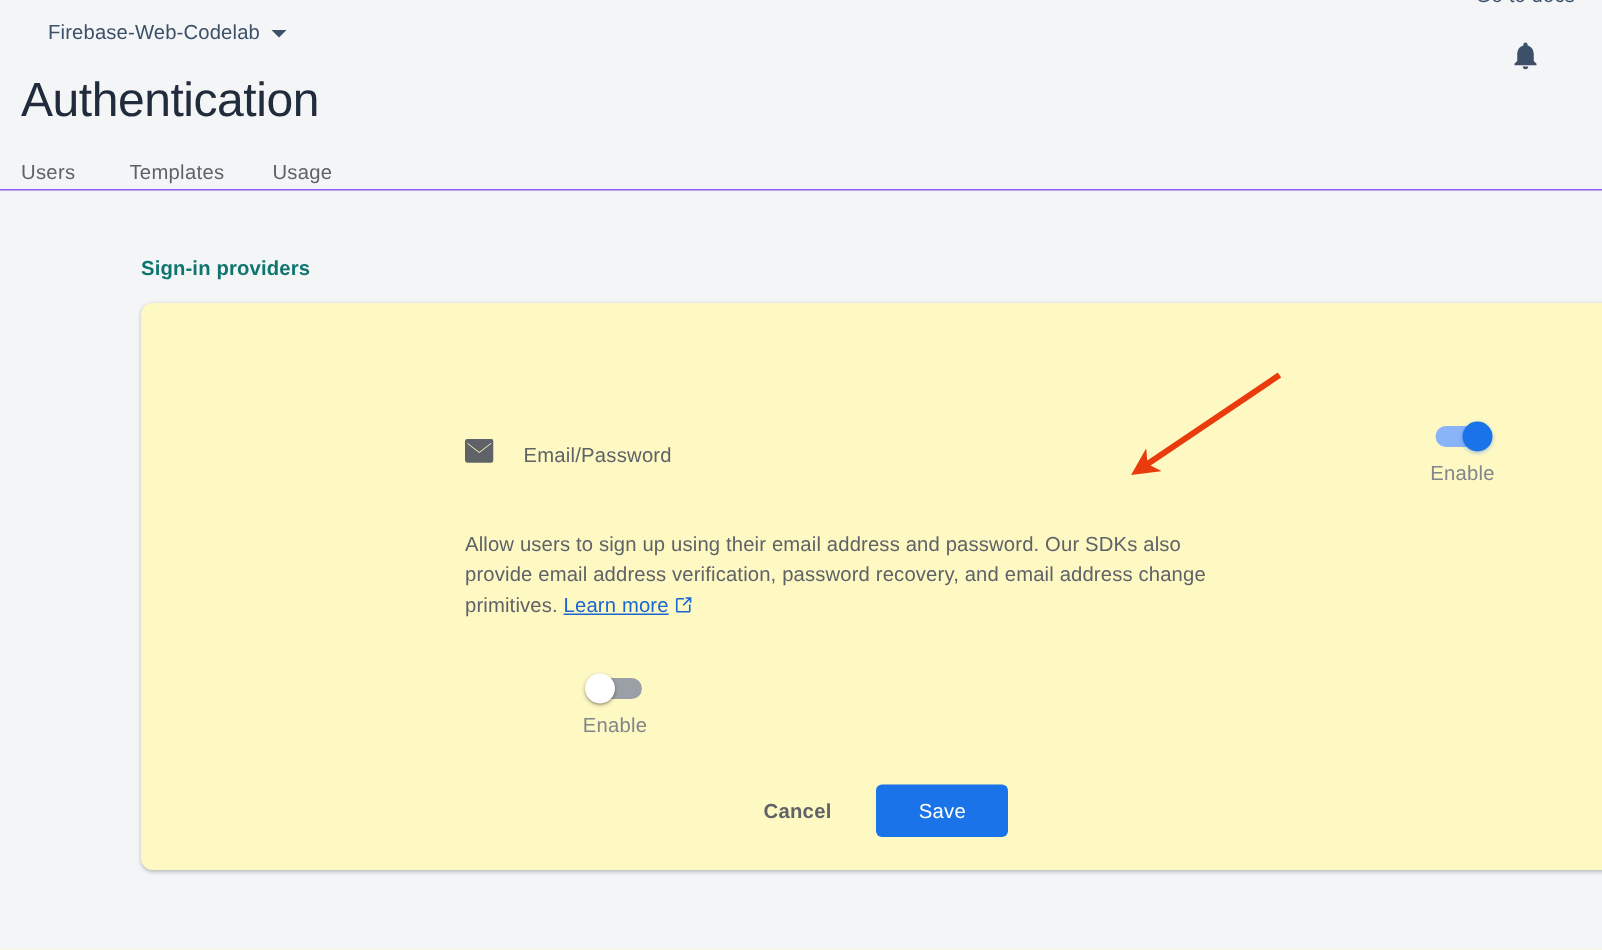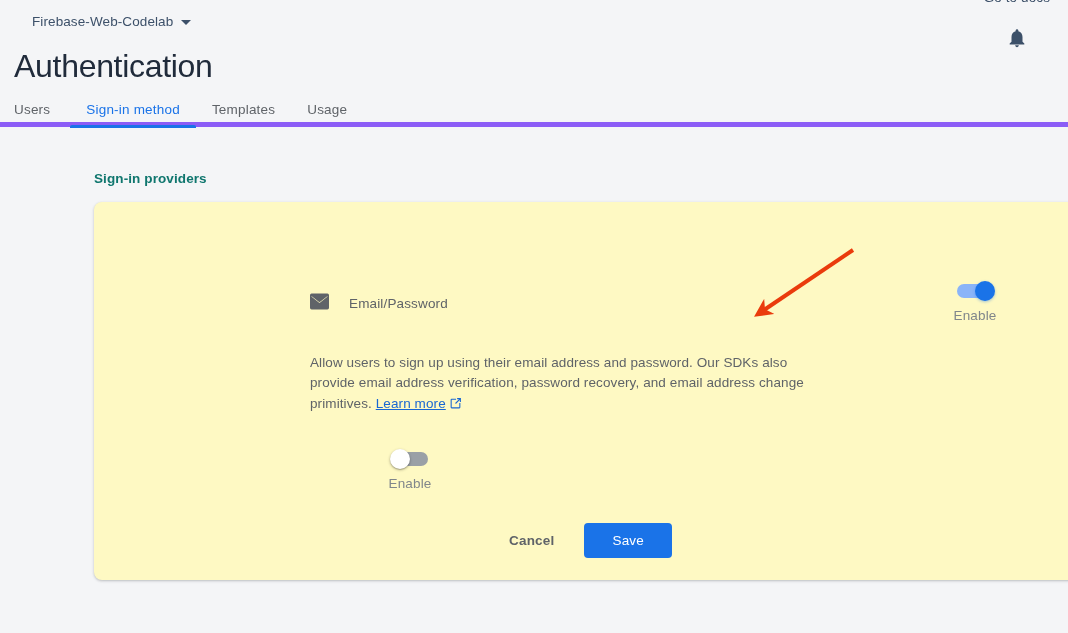--- a/index.html
+++ b/index.html
@@ -75,24 +75,24 @@
     font-weight: 400;
     color: #202b3b;
     letter-spacing: -0.3px;
     padding: 6px 0 0 14px;
     line-height: 1.15;
   }
 
   
   .tabs {
     display: flex;
-    align-items: center;
+    align-items: flex-start;
     gap: 0;
     padding: 22px 0 0 14px;
-    border-bottom: 5px solid #8b5cf6;
+    border-bottom: 1px solid #8b5cf6;
     height: 42px;
   }
 
   .tab {
     font-size: 13.5px;
     font-weight: 500;
     color: #5f6368;
     padding: 0 16px 10px 16px;
     cursor: pointer;
     position: relative;
@@ -287,23 +287,20 @@
       </svg>
     </span>
   </div>
 </div>
 
 <h1 class="page-title">Authentication</h1>
 
 <div class="tabs">
   <div class="tab">
     <span>Users</span>
-  </div>
-  <div class="tab active">
-    <span>Sign-in method</span>
   </div>
   <div class="tab">
     <span>Templates</span>
   </div>
   <div class="tab">
     <span>Usage</span>
   </div>
 </div>
 
 <div class="content">

